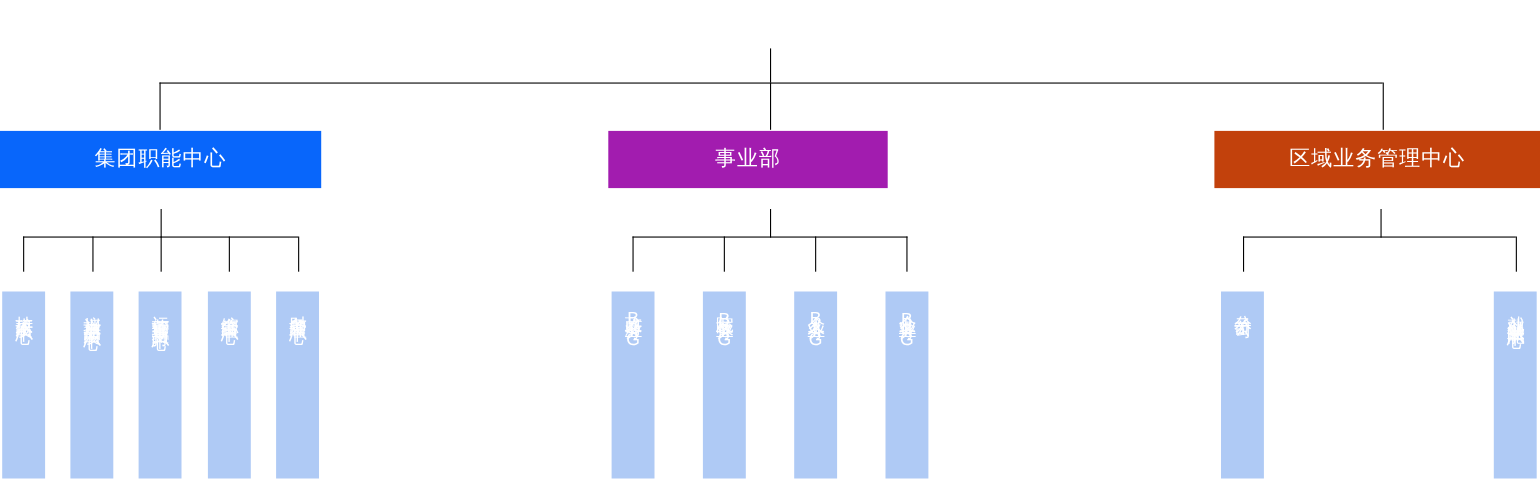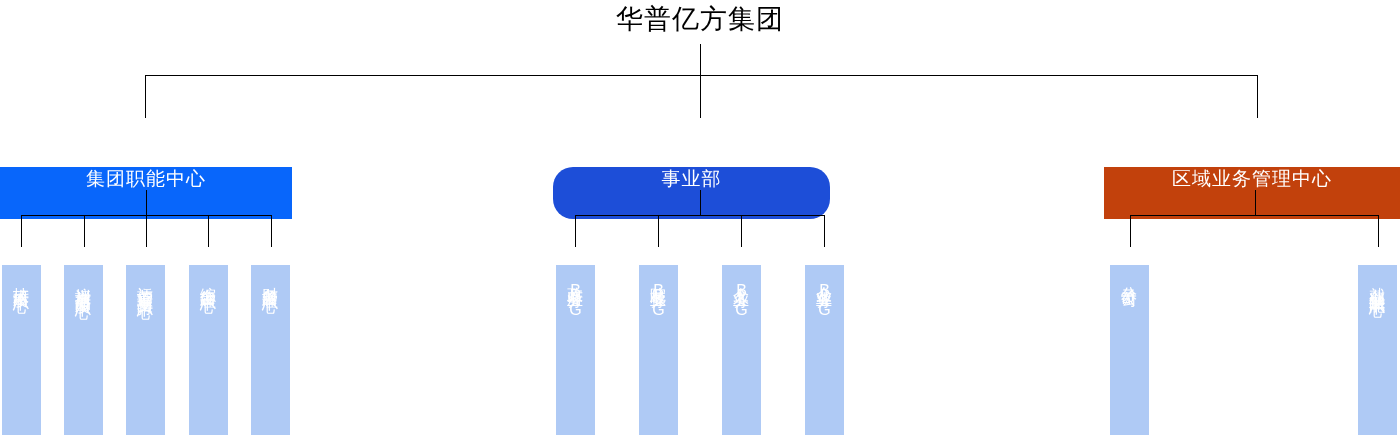--- a/index.html
+++ b/index.html
@@ -41,28 +41,27 @@
   .line-h {
     position: absolute;
     height: 1px;
     background: #000000;
   }
 
   
   .dept-box {
     position: absolute;
     display: flex;
-    align-items: flex-start;
+    align-items: center;
     justify-content: center;
     color: #ffffff;
     font-size: 19px;
     line-height: 24px;
     letter-spacing: 1px;
     white-space: nowrap;
-    margin-top: 48px;
   }
 
   
   .leaf-box {
     position: absolute;
     display: flex;
     align-items: flex-start;
     justify-content: center;
     padding-top: 9px;
     box-sizing: border-box;
@@ -75,33 +74,32 @@
     line-height: 19px;
     letter-spacing: 2px;
     white-space: nowrap;
   }
 </style>
 </head>
 <body>
 
 <div id="chart-root">
 
-  <div class="root-title">华普亿方集团</div>
 
   <div class="line-v" style="left:700px; top:44px; height:31px;"></div>
   <div class="line-h" style="left:145px; top:75px; width:1112px;"></div>
   <div class="line-v" style="left:145px; top:75px; height:43px;"></div>
   <div class="line-v" style="left:700px; top:75px; height:43px;"></div>
   <div class="line-v" style="left:1257px; top:75px; height:43px;"></div>
 
   <div class="dept-box" style="left:0px; top:119px; width:292px; height:52px; background:#0866FB;">
     <span>集团职能中心</span>
   </div>
 
-  <div class="dept-box" style="left:553px; top:119px; width:277px; height:52px; background:#1d4ed8;border-radius:20px;">
+  <div class="dept-box" style="left:553px; top:119px; width:254px; height:52px; background:#a21caf;">
     <span>事业部</span>
   </div>
 
   <div class="dept-box" style="left:1104px; top:119px; width:296px; height:52px; background:#c2410c;">
     <span>区域业务管理中心</span>
   </div>
 
   <div class="line-v" style="left:146px; top:190px; height:26px;"></div>
   <div class="line-h" style="left:21px; top:215px; width:250px;"></div>
   <div class="line-v" style="left:21px; top:215px; height:32px;"></div>

